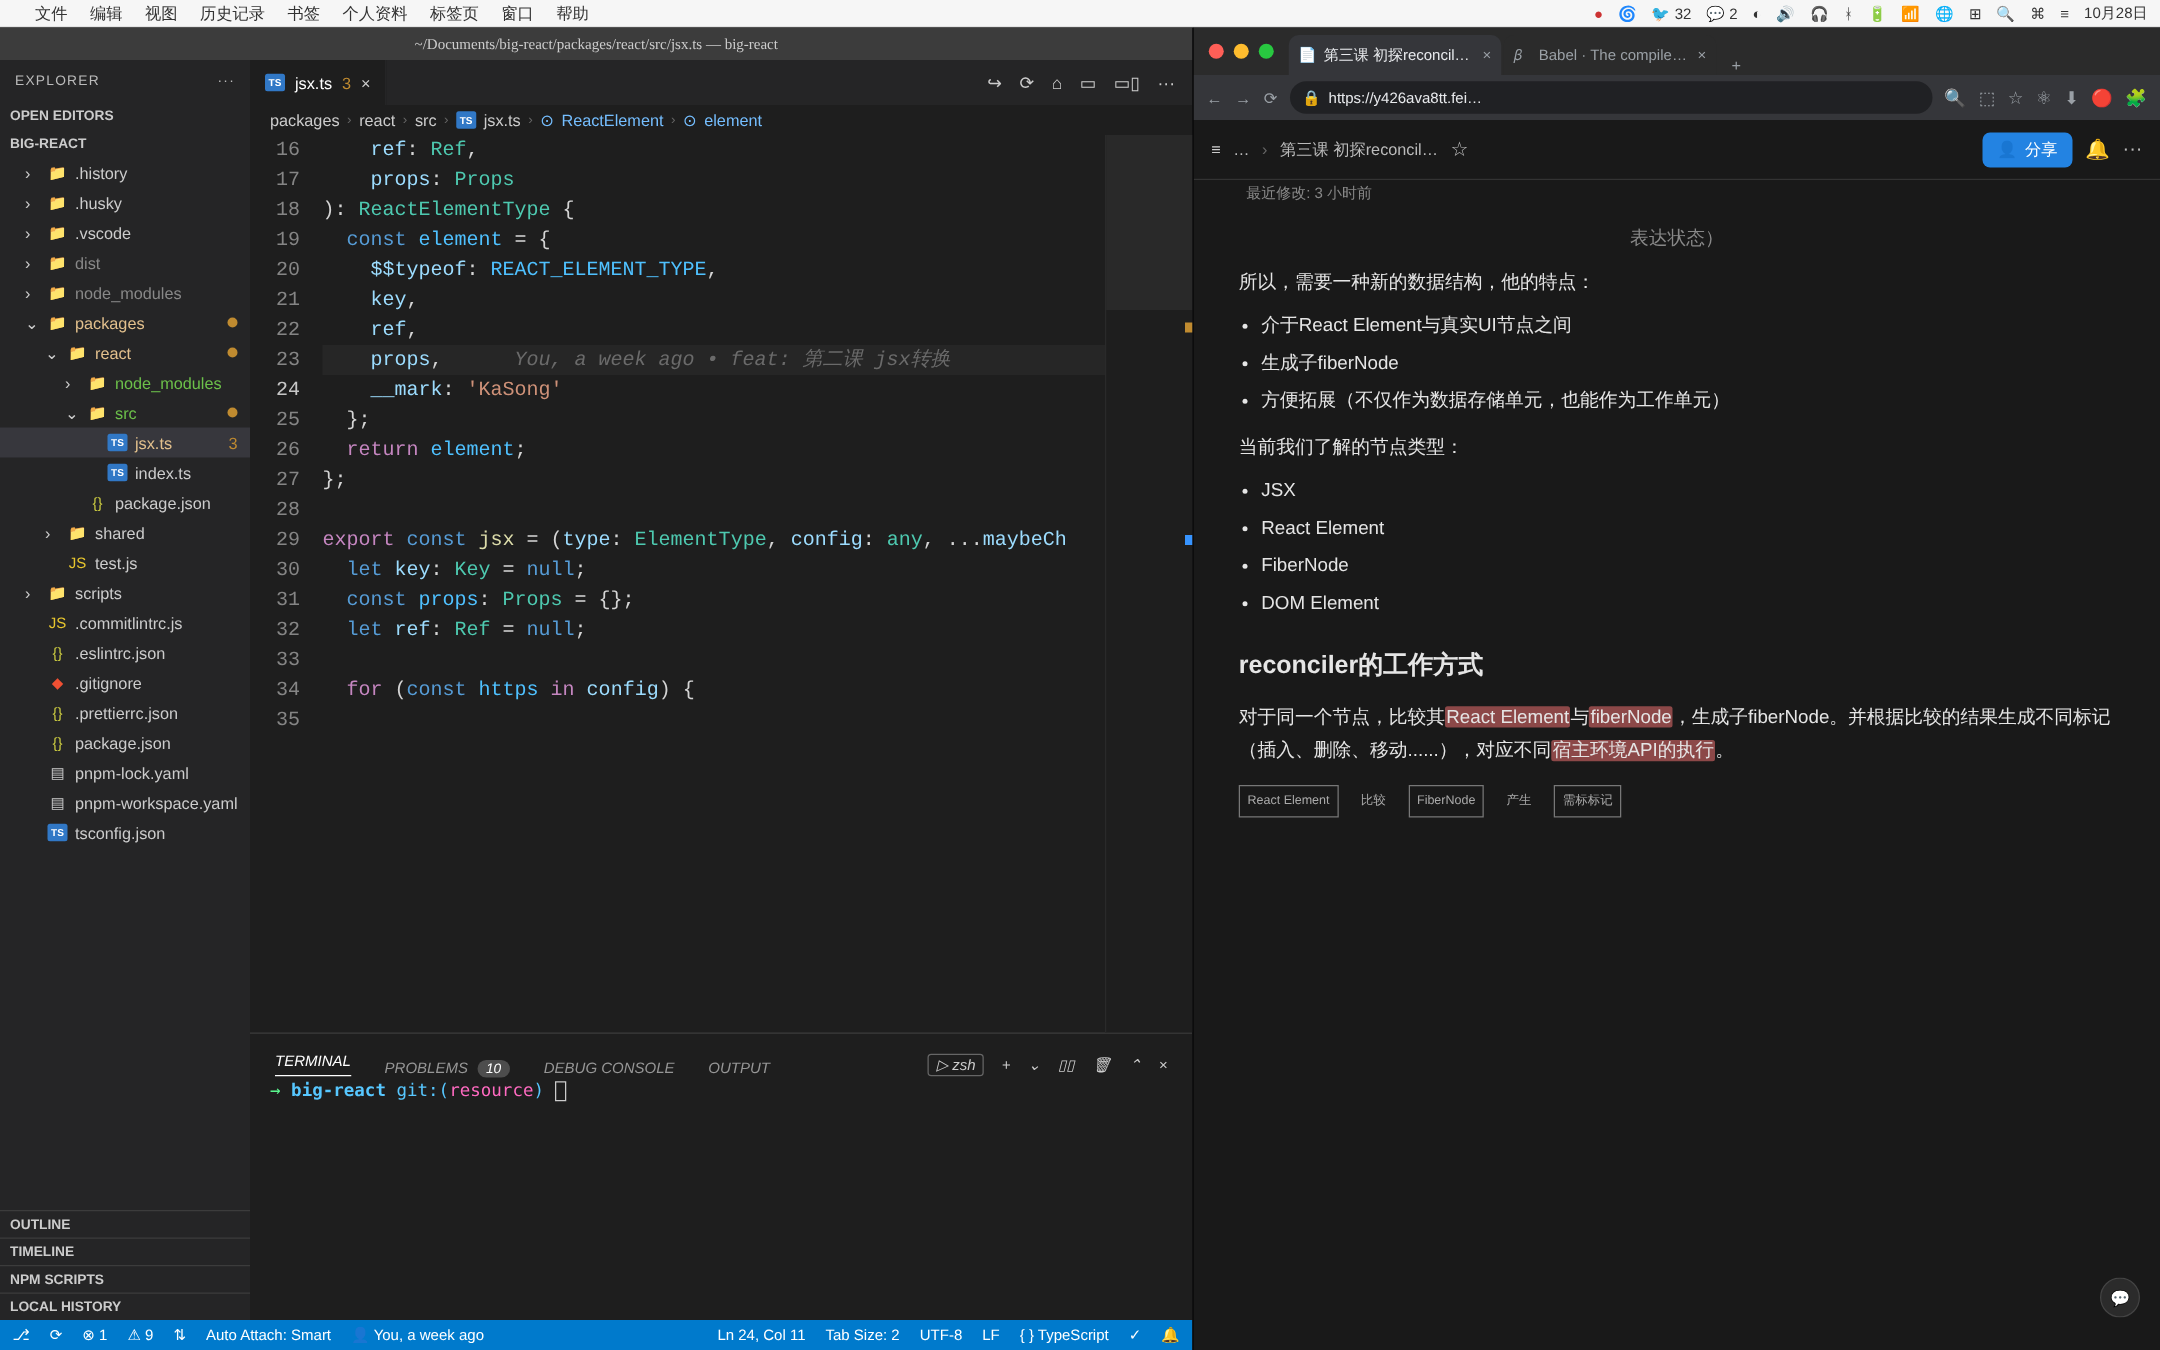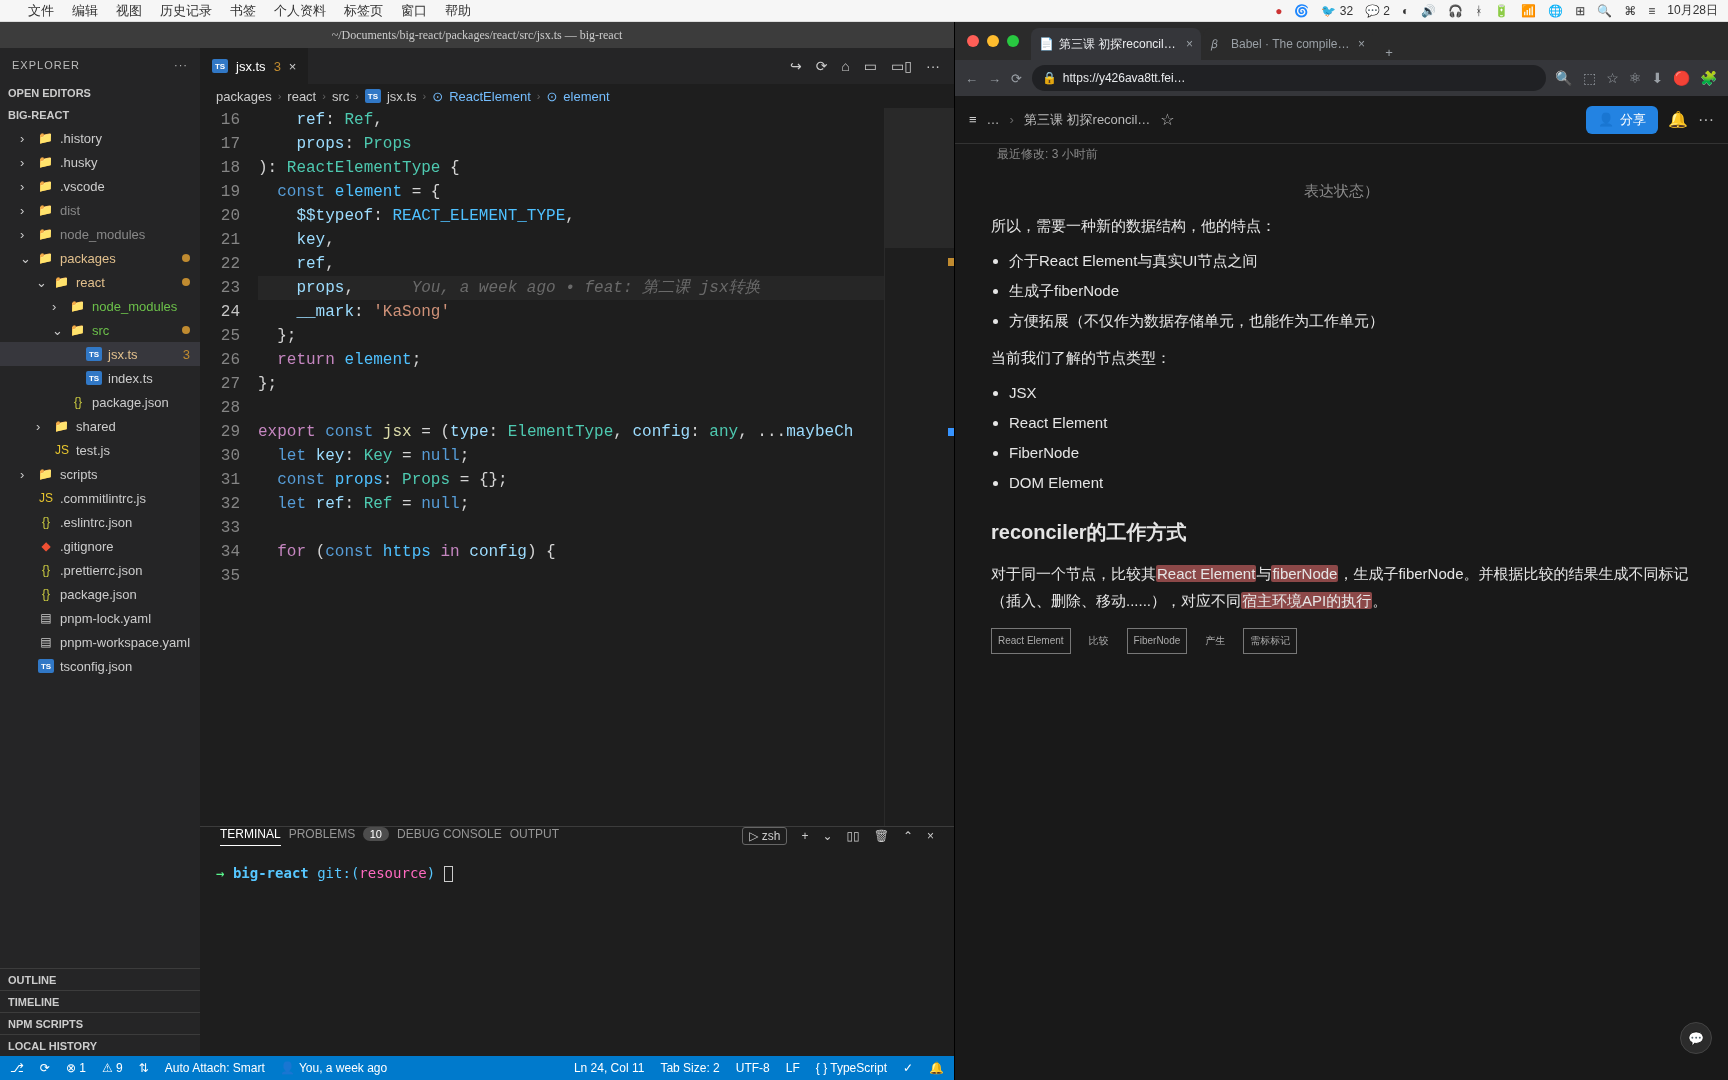--- a/index.html
+++ b/index.html
@@ -77,21 +77,21 @@
 .k-punct { color: #d4d4d4; }
 .k-kw { color: #c586c0; }
 .codelens { color: #6a6a6a; font-style: italic; }
 .minimap { width: 70px; background: #1e1e1e; border-left: 1px solid #2a2a2a; position: relative; }
 .minimap .viewport { position: absolute; left: 0; right: 0; top: 0; height: 140px; background: rgba(255,255,255,0.05); }
 .scrollmark-y { position: absolute; right: 0; top: 150px; width: 6px; height: 8px; background: #c08b30; }
 .scrollmark-b { position: absolute; right: 0; top: 320px; width: 6px; height: 8px; background: #3794ff; }
 
 
 .panel { height: 230px; border-top: 1px solid #3c3c3c; display: flex; flex-direction: column; background: #1e1e1e; }
-.panel-tabs { height: 34px; display: flex; align-items: flex-start; gap: 8px; padding: 0 20px; font-size: 12px; color: #969696; }
+.panel-tabs { height: 34px; display: flex; align-items: flex-end; gap: 27px; padding: 0 20px; font-size: 12px; color: #969696; font-style: italic; }
 .panel-tabs .pt { cursor: pointer; }
 .panel-tabs .pt.active { color: #fff; border-bottom: 1px solid #fff; padding-bottom: 4px; }
 .panel-tabs .badge { background: #4d4d4d; color: #fff; border-radius: 10px; padding: 1px 7px; font-size: 11px; margin-left: 4px; }
 .panel-tabs-right { margin-left: auto; display: flex; align-items: center; gap: 14px; color: #ccc; }
 .term-body { flex: 1; padding: 4px 16px; font-family: Menlo, monospace; font-size: 14px; }
 .term-prompt { color: #5af78e; }
 .term-path { color: #57c7ff; font-weight: 700; }
 .term-git { color: #57c7ff; }
 .term-branch { color: #ff6ac1; }
 .term-cursor { display: inline-block; width: 9px; height: 16px; border: 1px solid #ccc; vertical-align: middle; }

